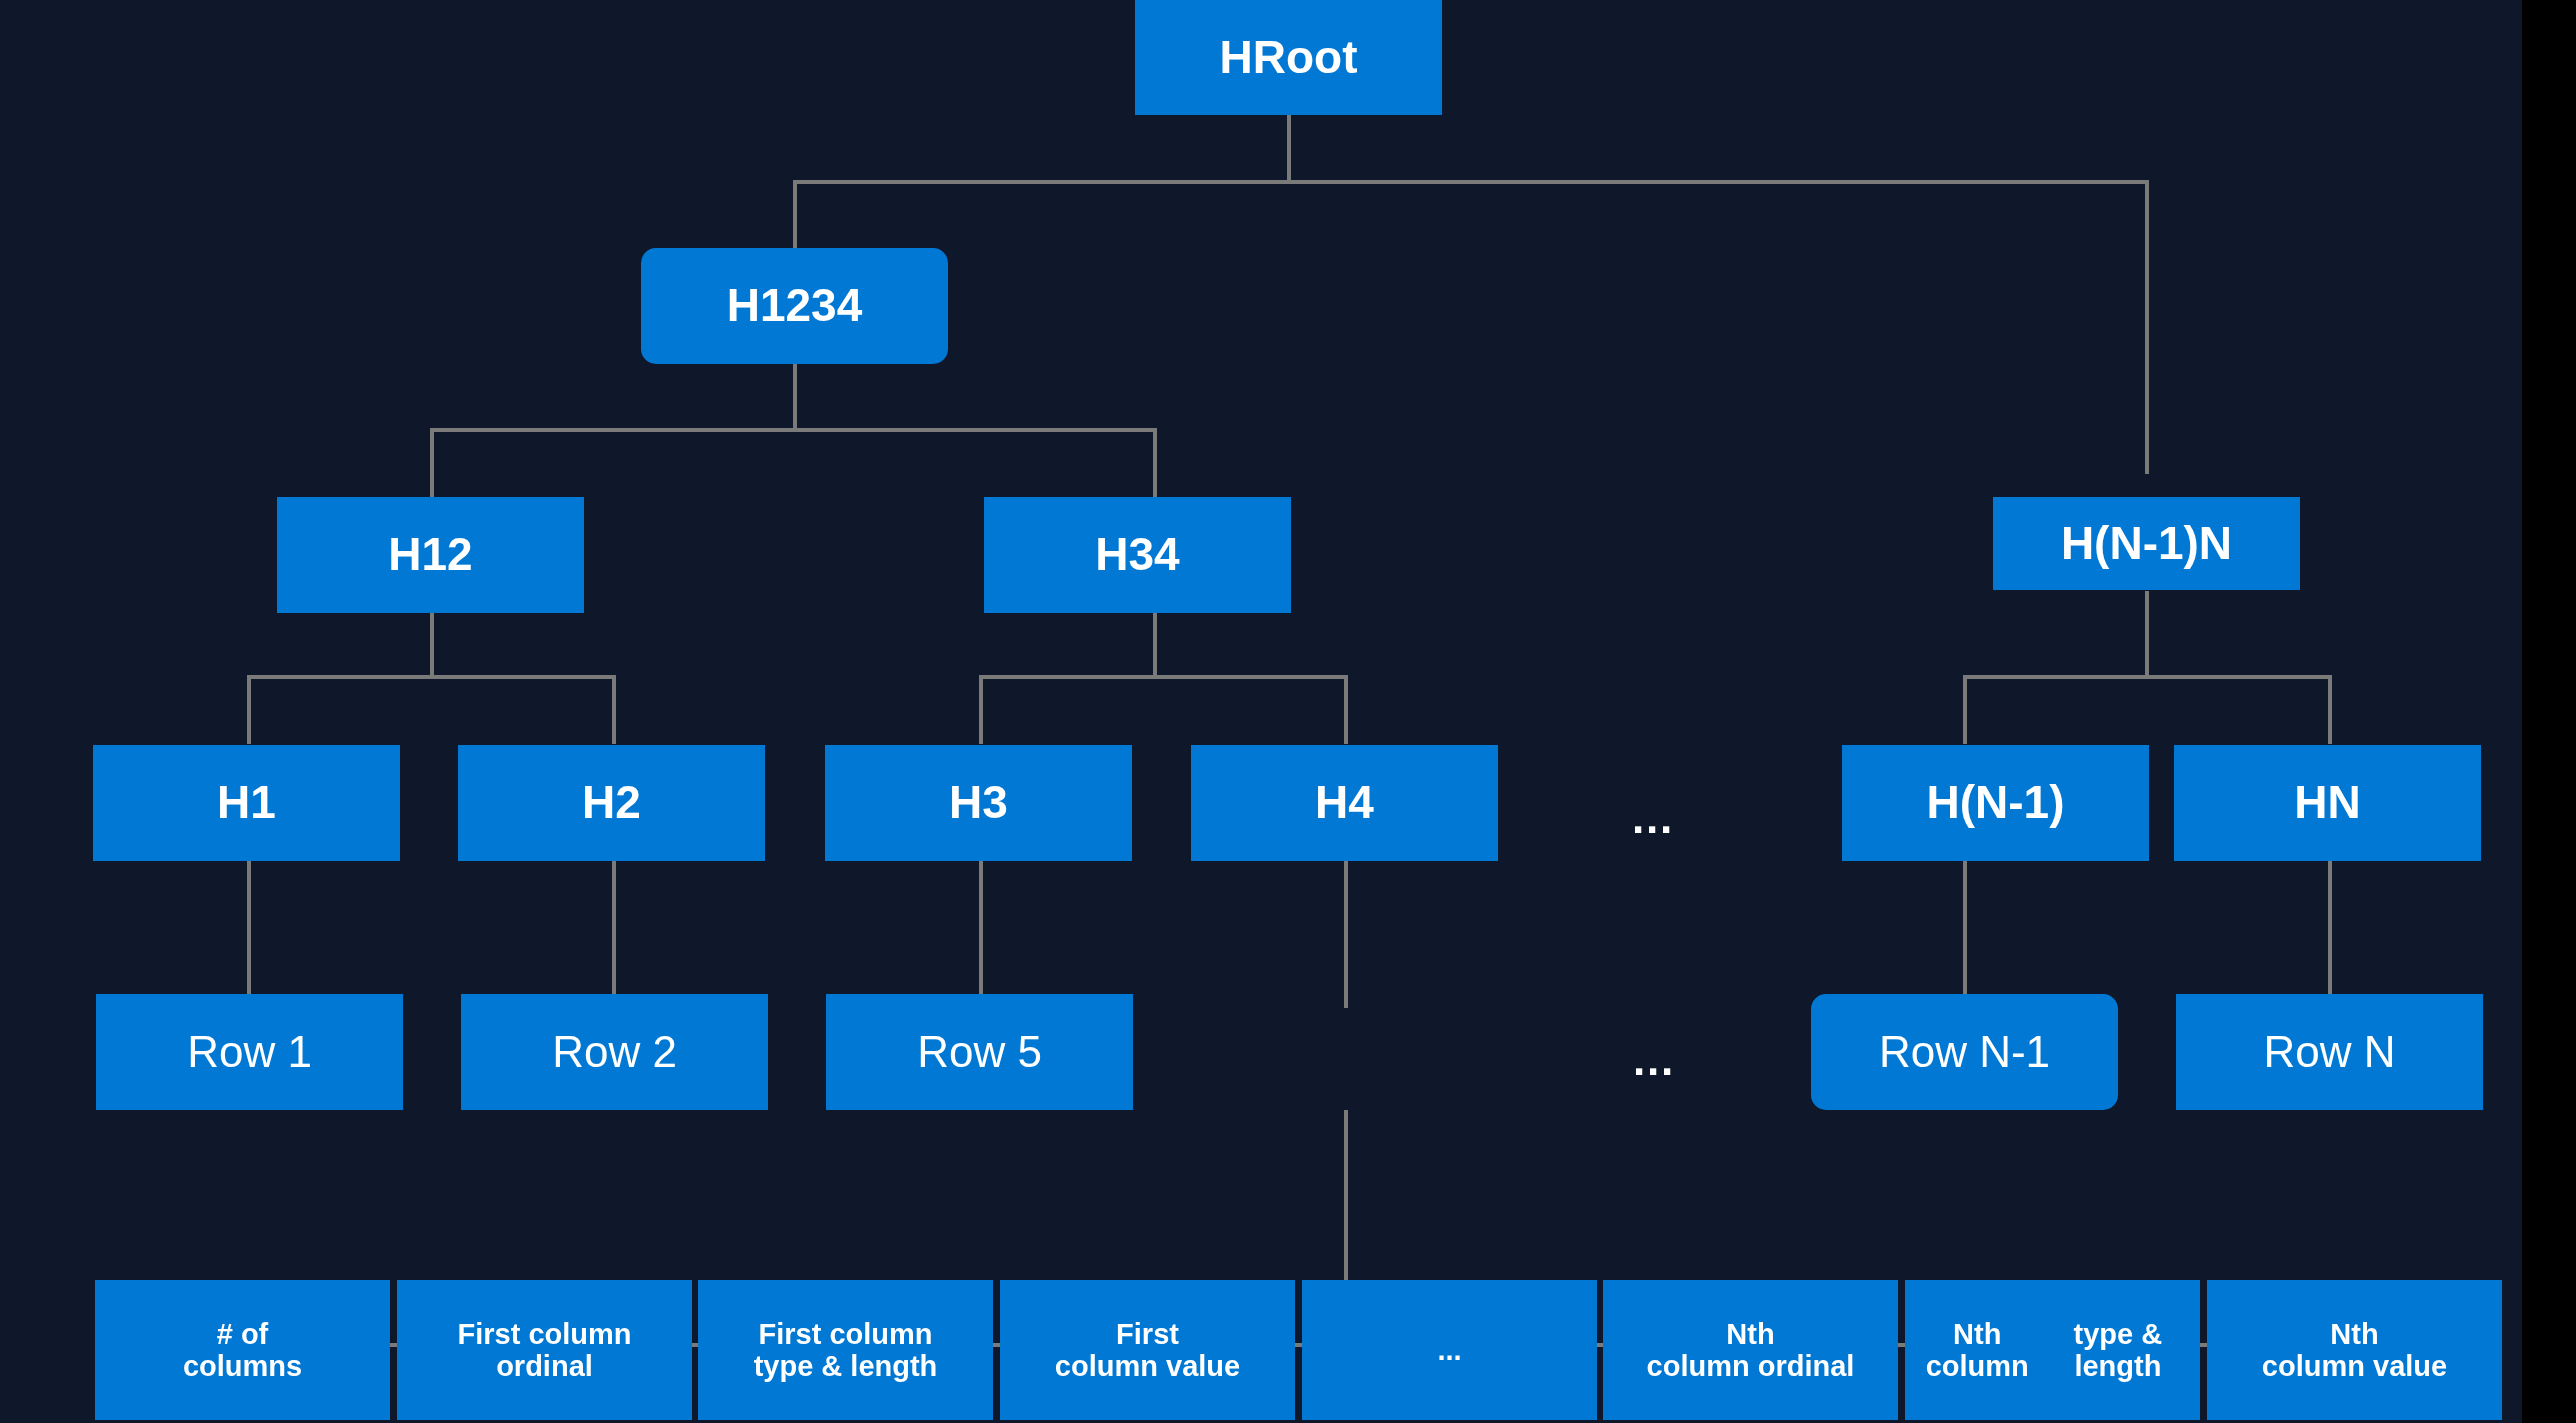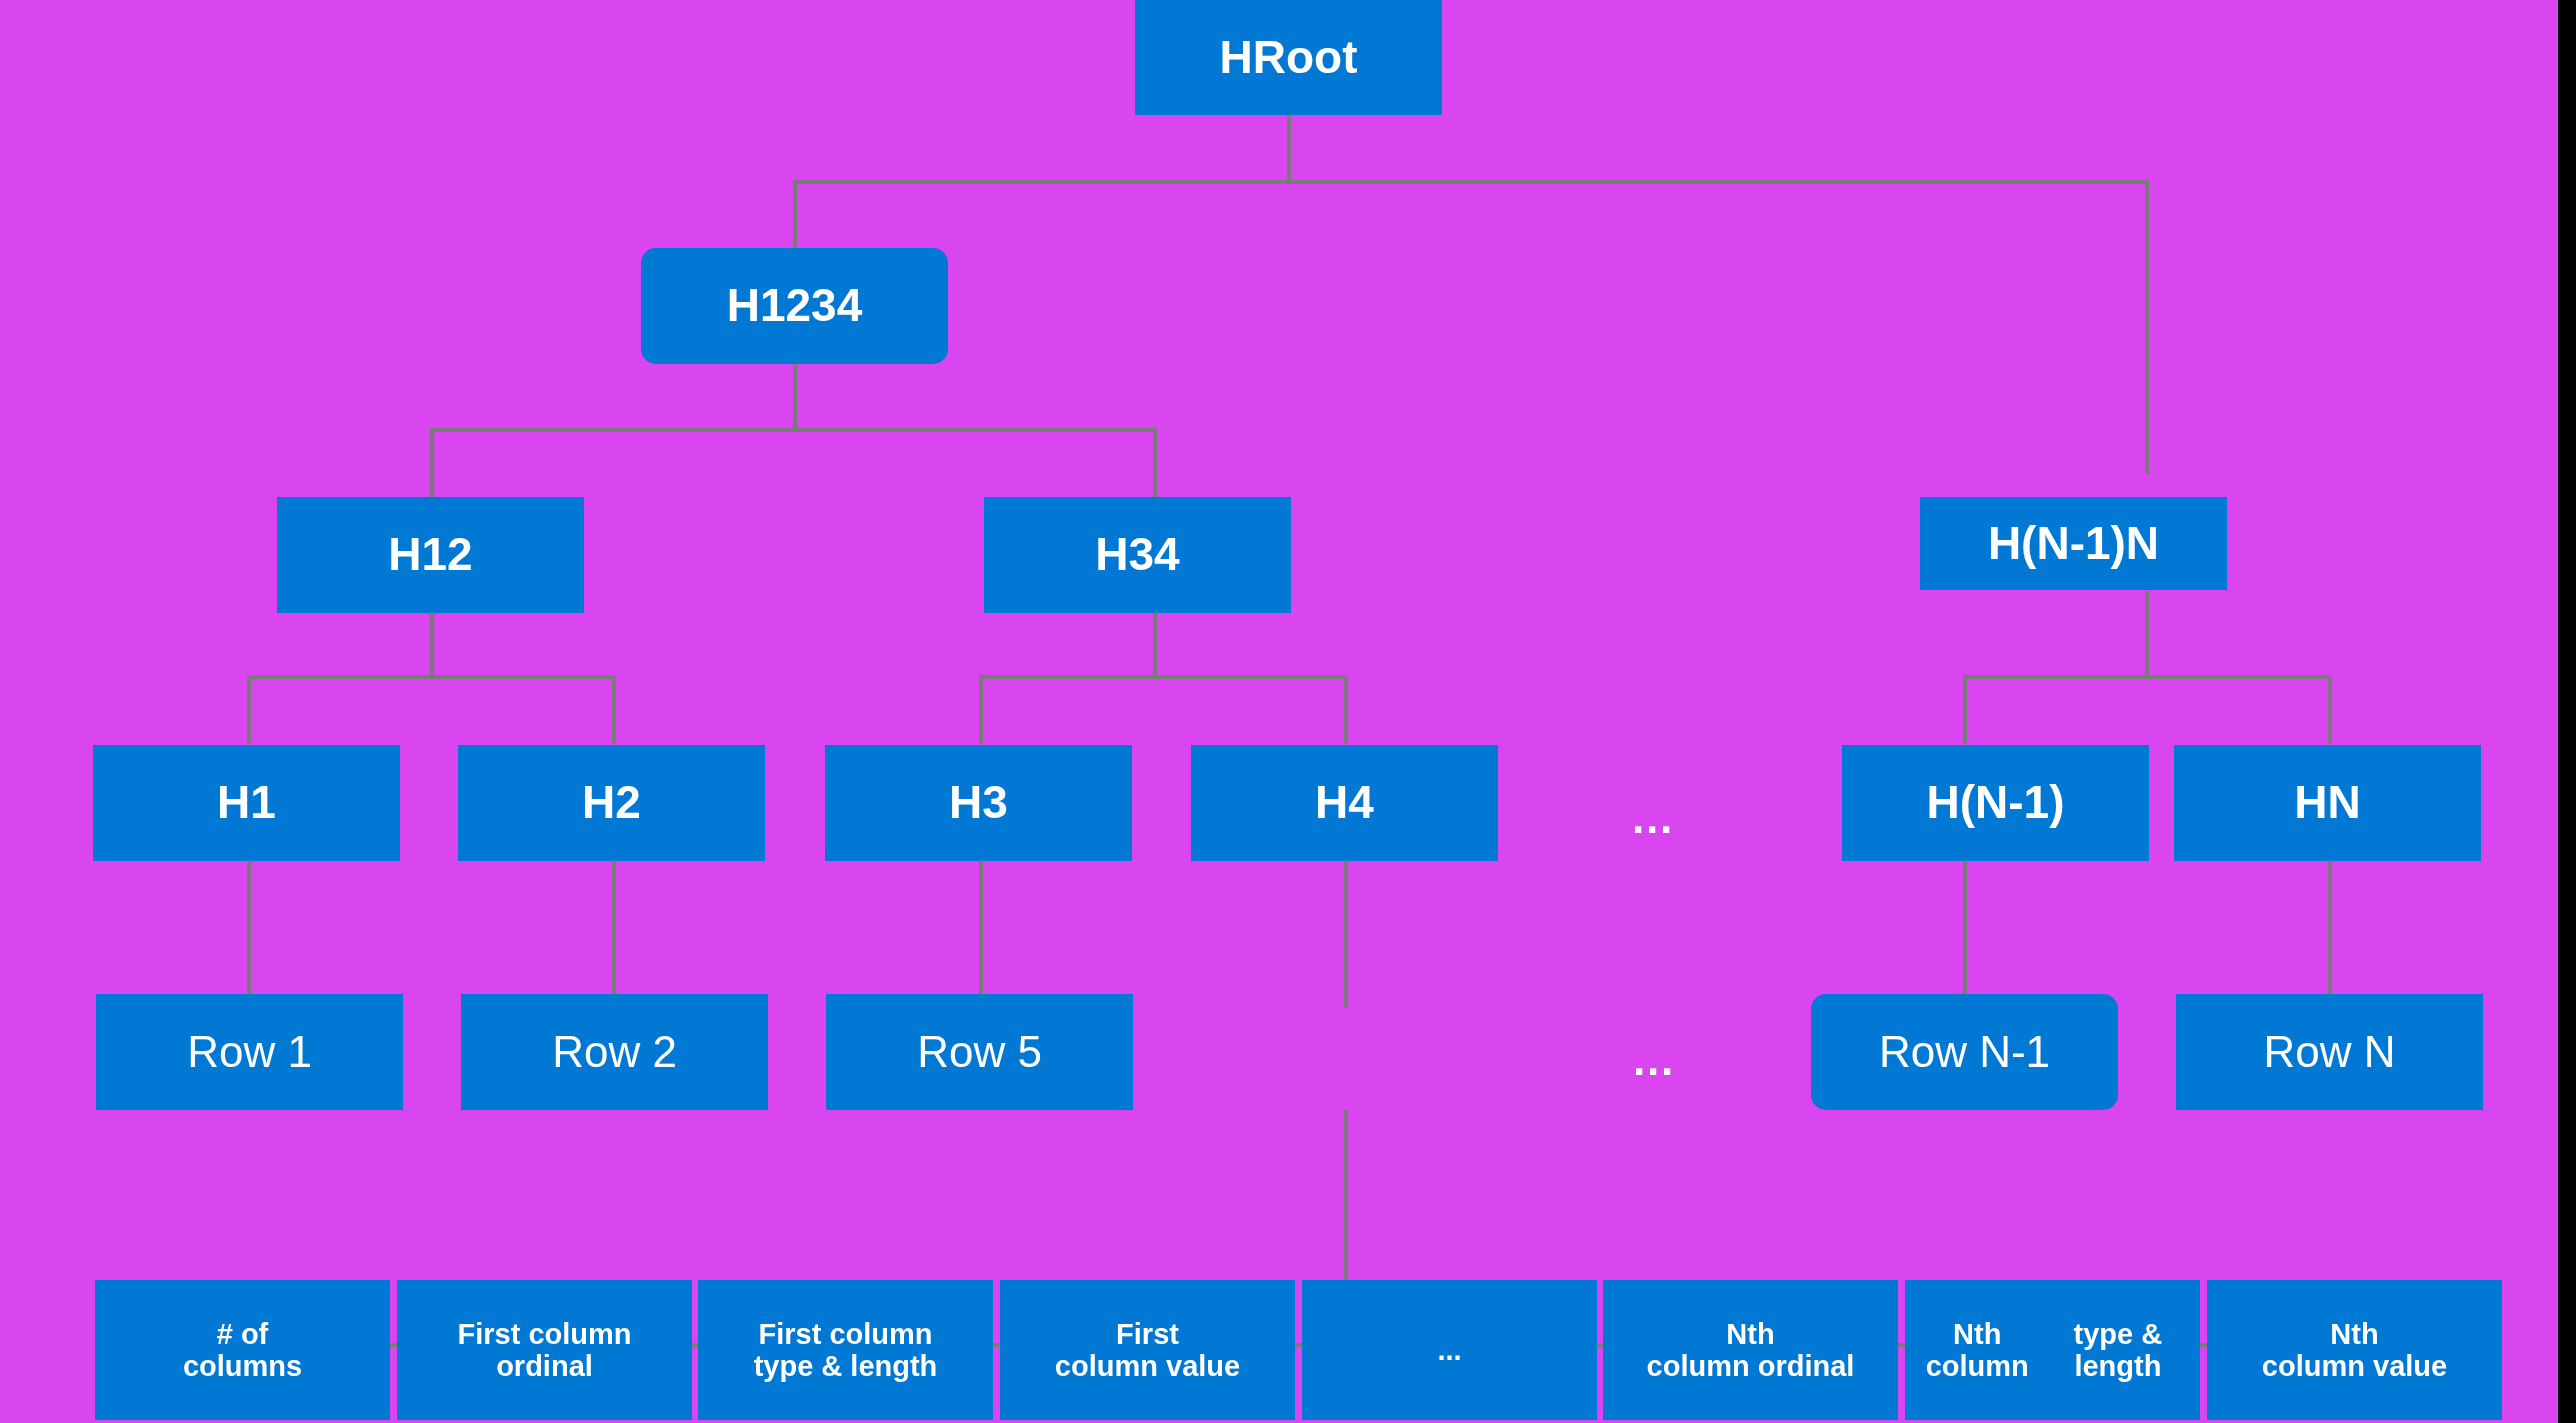--- a/index.html
+++ b/index.html
@@ -1,22 +1,21 @@
 <!DOCTYPE html>
 <html style="font-size:13.6px"><head>
 <meta charset="utf-8">
 <style>
   html,body{margin:0;padding:0;background:#000;}
   #stage{
     position:relative;
     width:2522px;height:1424px;
-    background:#d946ef;
+    background:#0f172a;
     overflow:hidden;
     font-family:"Liberation Sans", sans-serif;
-    padding-left:36px;
   }
   .node{
     position:absolute;
     background:#0078d4;
     color:#ffffff;
     display:flex;
     align-items:center;
     justify-content:center;
     text-align:center;
     line-height:1.12;
@@ -89,21 +88,21 @@
   <div class="ln lnh" style="left:95px;top:1343px;width:2390px;height:4.2px;"></div>
   <div class="ln lnv" style="left:95px;top:1343px;width:4.2px;height:68px;"></div>
   <div class="ln lnv" style="left:2481px;top:1343px;width:4.2px;height:68px;"></div>
 
   <div class="node lvl-root" style="left:1135px;top:0px;width:307px;height:115px;">HRoot</div>
 
   <div class="node lvl-a" style="left:641px;top:248px;width:307px;height:116px;border-radius:15px;">H1234</div>
 
   <div class="node lvl-a" style="left:277px;top:497px;width:307px;height:116px;">H12</div>
   <div class="node lvl-a" style="left:984px;top:497px;width:307px;height:116px;">H34</div>
-  <div class="node lvl-a" style="left:1920px;top:497px;width:307px;height:93px;">H(N-1)N</div>
+  <div class="node lvl-a" style="left:1993px;top:497px;width:307px;height:93px;">H(N-1)N</div>
 
   <div class="node lvl-a" style="left:93px;top:745px;width:307px;height:116px;">H1</div>
   <div class="node lvl-a" style="left:458px;top:745px;width:307px;height:116px;">H2</div>
   <div class="node lvl-a" style="left:825px;top:745px;width:307px;height:116px;">H3</div>
   <div class="node lvl-a" style="left:1191px;top:745px;width:307px;height:116px;">H4</div>
   <div class="node lvl-a" style="left:1809px;top:745px;width:307px;height:116px;margin-left:33px;">H(N-1)</div>
   <div class="node lvl-a" style="left:2174px;top:745px;width:307px;height:116px;">HN</div>
 
   <div class="ell" style="left:1585px;top:788px;width:136px;height:59px;">...</div>
 

